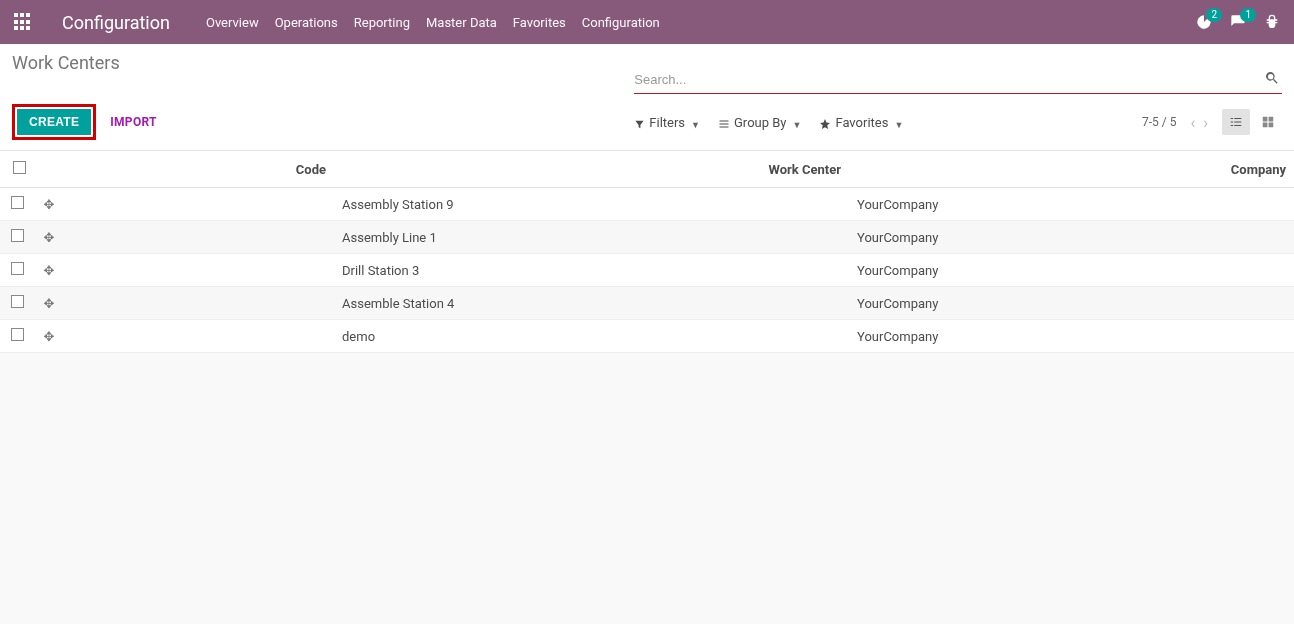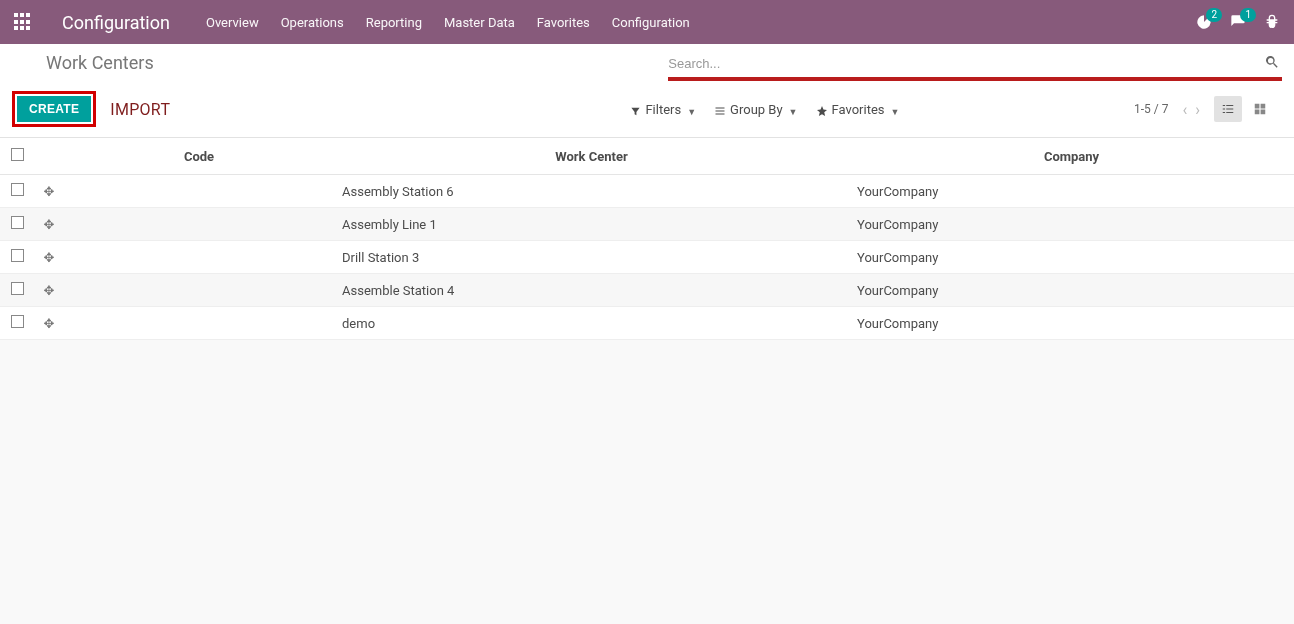--- a/index.html
+++ b/index.html
@@ -17,58 +17,58 @@
     display: flex;
     align-items: center;
     background: #875a7b;
     height: 44px;
     color: #fff;
     padding: 0 14px;
   }
   .apps-icon { width: 18px; height: 18px; display:flex; flex-wrap:wrap; gap:2px; cursor:pointer; }
   .apps-icon span { width:4px; height:4px; background:#fff; }
   .brand { font-size: 18px; font-weight: 400; margin-left: 30px; margin-right: 36px; color:#fff; }
-  .nav-menu { display:flex; gap: 22px; flex:1; }
+  .nav-menu { display:flex; gap: 16px; flex:1; }
   .nav-menu .nav-item { color:#fff; font-size:13px; cursor:pointer; opacity:.95; }
   .nav-right { display:flex; align-items:center; gap:18px; }
   .nav-icon { position:relative; display:flex; align-items:center; cursor:pointer; }
   .nav-icon svg { fill:#fff; }
   .badge { position:absolute; top:-6px; right:-10px; background:#00a09d; color:#fff; font-size:10px; border-radius:8px; padding:0 5px; line-height:14px; height:14px; }
   .user { display:flex; align-items:center; gap:6px; color:#fff; font-size:13px; cursor:pointer; }
   .avatar { width:20px; height:20px; border-radius:50%; background:#ba8fa8; display:inline-block; }
   .caret { margin-left:2px; }
   
   .control-panel { background:#fff; border-bottom:1px solid #e2e2e2; }
   .cp-row { display:flex; padding: 8px 12px 0 12px; }
-  .cp-left { flex:0 0 49%;margin-left:34px; }
+  .cp-left { flex:0 0 49%; }
   .cp-right { flex:1; display:flex; flex-direction:column; }
   .breadcrumb { font-size:18px; color:#777; font-weight:400; }
-  .search-wrap { position:relative; border-bottom:4px solid #b91c1c; }
+  .search-wrap { position:relative; border-bottom:1px solid #b91c1c;margin-top:16px; }
   .search-input { width:100%; border:none; outline:none; font-size:13px; padding:4px 26px 6px 0; color:#666; background:transparent; }
   .search-input::placeholder { color:#999; }
   .search-mag { position:absolute; right:2px; top:2px; cursor:pointer; }
-  .cp-row2 { display:flex; padding: 10px 20px 10px 12px; align-items:center; }
+  .cp-row2 { display:flex; padding: 10px 12px 10px 12px; align-items:center; }
   .cp-row2-left { flex:0 0 49%; display:flex; align-items:center; gap:14px; }
   .btn-create { background:#00a09d; color:#fff; border:none; padding:6px 12px; font-size:12px; font-weight:600; cursor:pointer; letter-spacing:.3px; }
-  .btn-import { color:#7f1d1d; font-size:16px; font-weight:400; cursor:pointer; letter-spacing:.3px; }
+  .btn-import { color:#a21caf; font-size:12px; font-weight:700; cursor:pointer; letter-spacing:.3px; }
   .highlight-box { border:3px solid #d10000; padding:2px; display:inline-block; }
   .cp-row2-right { flex:1; display:flex; align-items:center; }
   .search-controls { display:flex; gap:18px; }
   .sc-item { display:flex; align-items:flex-end; gap:4px; color:#4c4c4c; font-size:13px; cursor:pointer; }
   .sc-item .dd { font-size:9px; color:#666; margin-left:2px; }
   .pager-area { margin-left:auto; display:flex; align-items:center; gap:14px; }
   .pager-text { color:#666; font-size:12px; }
   .pager-arrows { display:flex; gap:8px; }
   .pager-arrows span { color:#bbb; cursor:pointer; font-size:16px; }
   .view-switch { display:flex; gap:4px; }
   .view-btn { width:28px; height:26px; display:flex; align-items:center; justify-content:center; cursor:pointer; border-radius:2px; }
   .view-btn.active { background:#e2e2e2; }
   
   table.listview { width:100%; border-collapse:collapse; background:#fff; }
-  table.listview th { text-align:center; font-weight:700; font-size:13px; color:#4c4c4c; padding:10px 8px; border-bottom:1px solid #e5e5e5; background:#fff; }
+  table.listview th { text-align:right; font-weight:700; font-size:13px; color:#4c4c4c; padding:10px 8px; border-bottom:1px solid #e5e5e5; background:#fff; }
   table.listview td { font-size:13px; color:#4c4c4c; padding:8px 8px; border-bottom:1px solid #eee; }
   table.listview tbody tr.alt { background:#f7f7f7; }
   .col-check { width:34px; text-align:center; }
   .col-handle { width:30px; text-align:center; color:#888; }
   .chk { width:13px; height:13px; border:1px solid #888; display:inline-block; background:#fff; cursor:pointer; }
   .drag-handle { cursor:grab; color:#777; }
   .col-code { width:270px; }
   .col-wc { width:515px; }
 </style>
 </head>
@@ -157,21 +157,21 @@
         </div>
         <div class="sc-item">
           <svg width="12" height="12" viewBox="0 0 24 24" fill="#4c4c4c">
               <path d="M12 2l2.9 6.9L22 10l-5.5 4.7L18.2 22 12 18.3 5.8 22l1.7-7.3L2 10l7.1-1.1z"></path>
             </svg>
           <span>Favorites</span>
           <span class="dd">▼</span>
         </div>
       </div>
       <div class="pager-area">
-        <span class="pager-text">1-5 / 7</span>
+        <span class="pager-text">7-5 / 5</span>
         <div class="pager-arrows">
           <span>‹</span>
           <span>›</span>
         </div>
         <div class="view-switch">
           <div class="view-btn active">
             <svg width="14" height="14" viewBox="0 0 24 24" fill="#555">
                 <path d="M3 5h4v2H3zM9 5h12v2H9zM3 11h4v2H3zM9 11h12v2H9zM3 17h4v2H3zM9 17h12v2H9z"></path>
               </svg>
           </div>
@@ -194,21 +194,21 @@
       <th class="col-code">Code</th>
       <th class="col-wc">Work Center</th>
       <th>Company</th>
     </tr>
   </thead>
   <tbody id="tbody">
       <tr>
         <td class="col-check"><span class="chk"></span></td>
         <td class="col-handle"><span class="drag-handle">✥</span></td>
         <td class="col-code"></td>
-        <td class="col-wc">Assembly Station 6</td>
+        <td class="col-wc">Assembly Station 9</td>
         <td>YourCompany</td>
       </tr>
       <tr class="alt">
         <td class="col-check"><span class="chk"></span></td>
         <td class="col-handle"><span class="drag-handle">✥</span></td>
         <td class="col-code"></td>
         <td class="col-wc">Assembly Line 1</td>
         <td>YourCompany</td>
       </tr>
       <tr>

